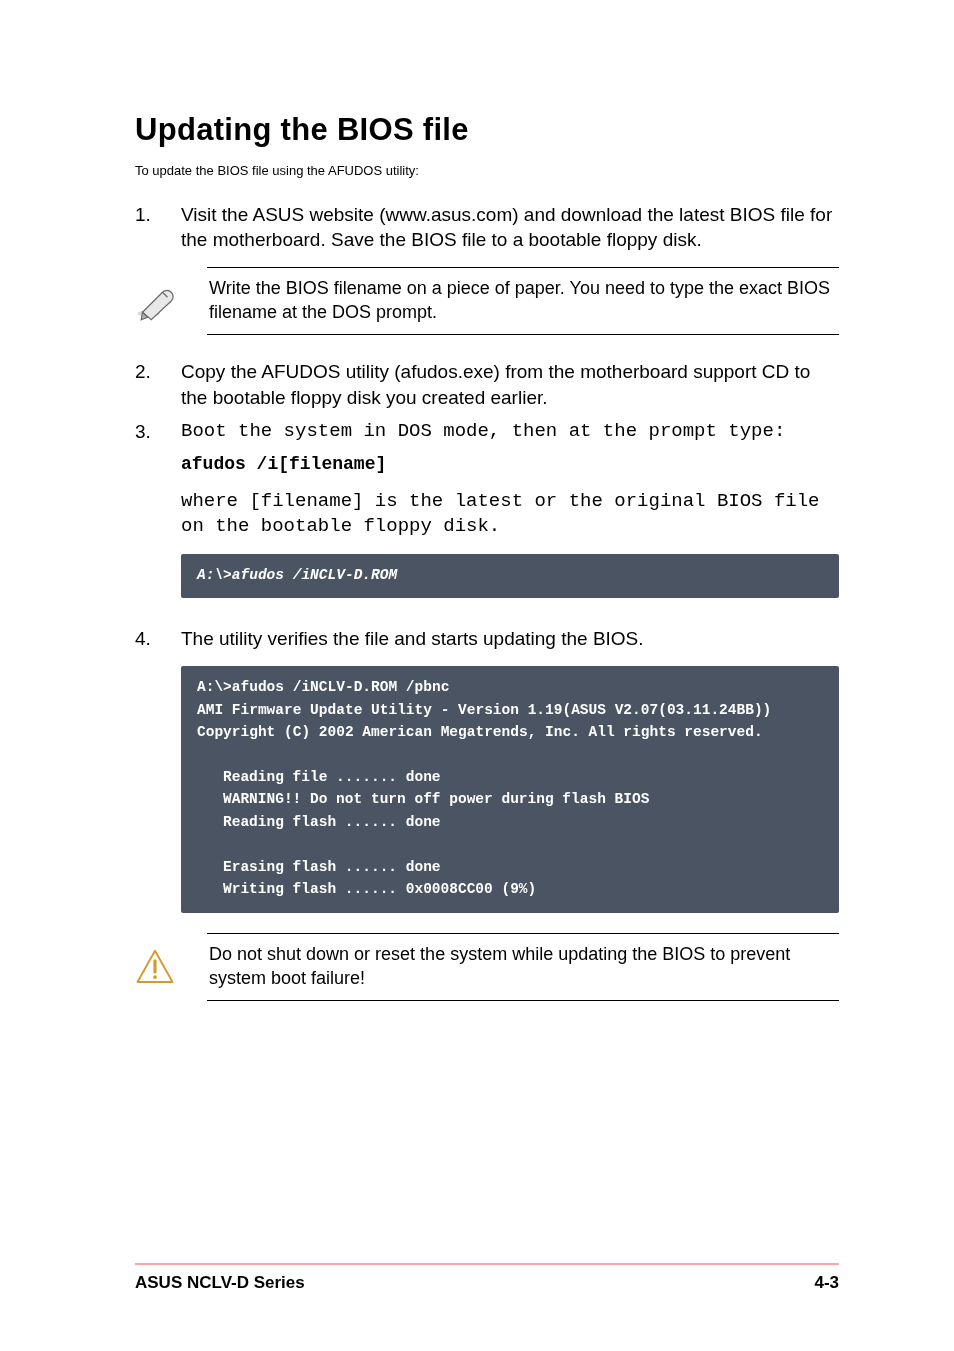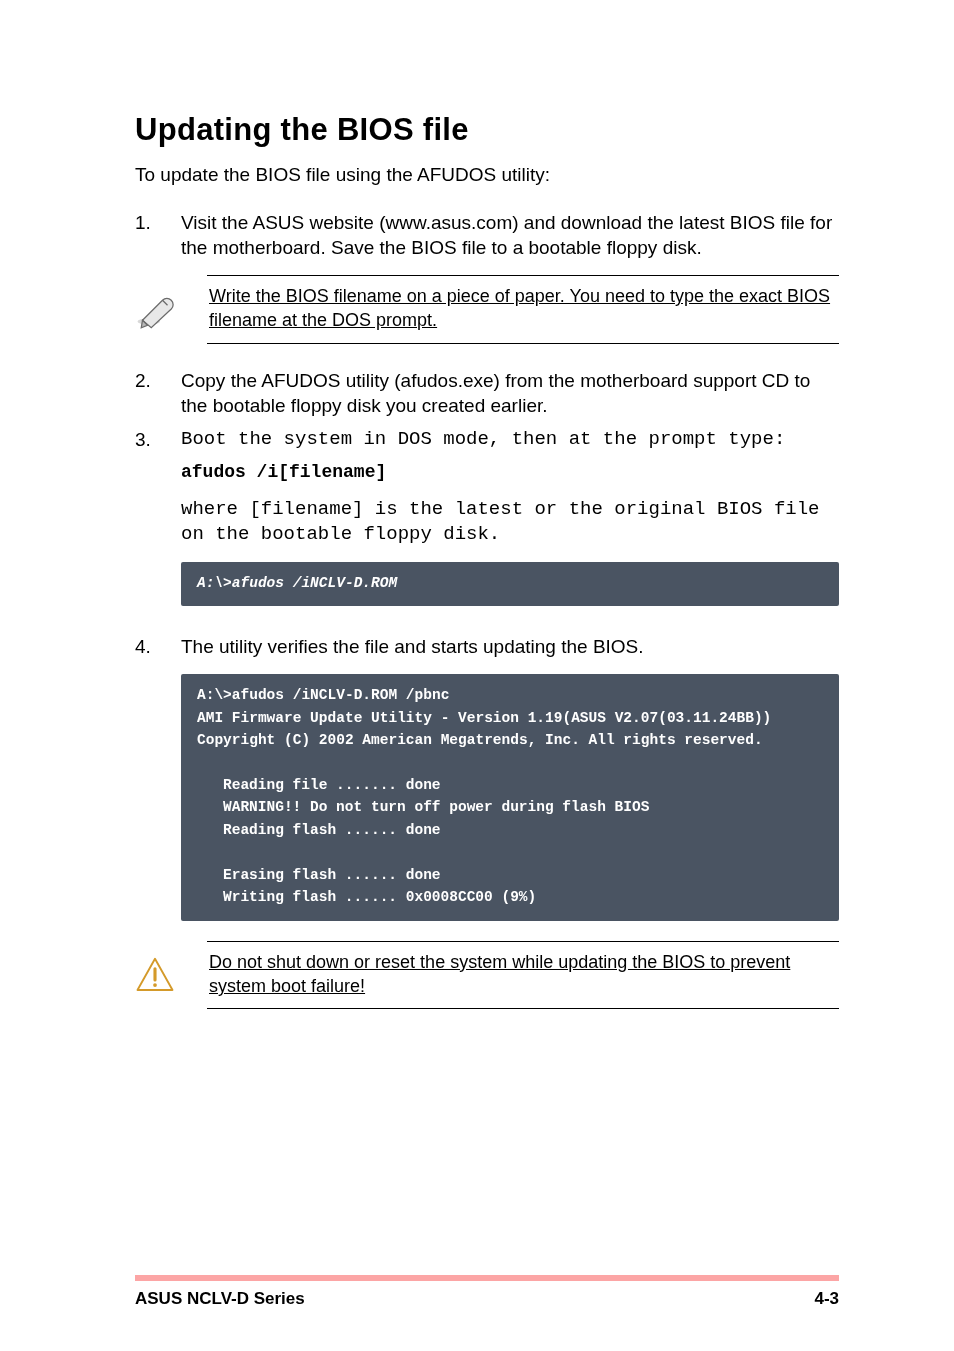--- a/index.html
+++ b/index.html
@@ -16,21 +16,21 @@
     height: 1351px;
     padding: 112px 115px 0 135px;
   }
   .section-title {
     font-size: 31px;
     font-weight: 700;
     letter-spacing: 0.3px;
     margin-bottom: 14px;
   }
   .intro {
-    font-size: 19px;
+    font-size: 13px;
     line-height: 1.35;
     margin-bottom: 22px;
   }
   ol.steps {
     list-style: none;
     margin: 0;
     padding: 0;
   }
   ol.steps > li {
     display: flex;
@@ -65,21 +65,20 @@
     align-items: center;
     justify-content: flex-start;
   }
   .note-text {
     flex: 1;
     border-top: 1.5px solid #000;
     border-bottom: 1.5px solid #000;
     padding: 8px 2px 10px 2px;
     font-size: 18px;
     line-height: 1.35;
-    text-decoration: underline;
   }
   .code-inline {
     font-family: "Courier New", Courier, monospace;
     font-weight: 700;
     font-size: 18px;
     display: block;
     margin: 8px 0 12px 0;
   }
   .terminal {
     background: #4a5462;
@@ -92,22 +91,22 @@
     margin: 8px 0 18px 0;
     white-space: pre;
     border-radius: 2px;
   }
   .terminal.small { margin-bottom: 28px; font-style: italic; }
   .terminal .indent { padding-left: 26px; display: block; }
   .footer {
     position: absolute;
     left: 135px;
     right: 115px;
-    bottom: 42px;
-    border-top: 6px solid #fca5a5;
+    bottom: 58px;
+    border-top: 2px solid #fca5a5;
     padding-top: 8px;
     display: flex;
     justify-content: space-between;
     font-size: 17px;
     font-weight: 700;
   }
   .footer .right { font-weight: 700; }
   
   .pencil-svg { width: 40px; height: 40px; }
   .warn-svg { width: 40px; height: 40px; }

